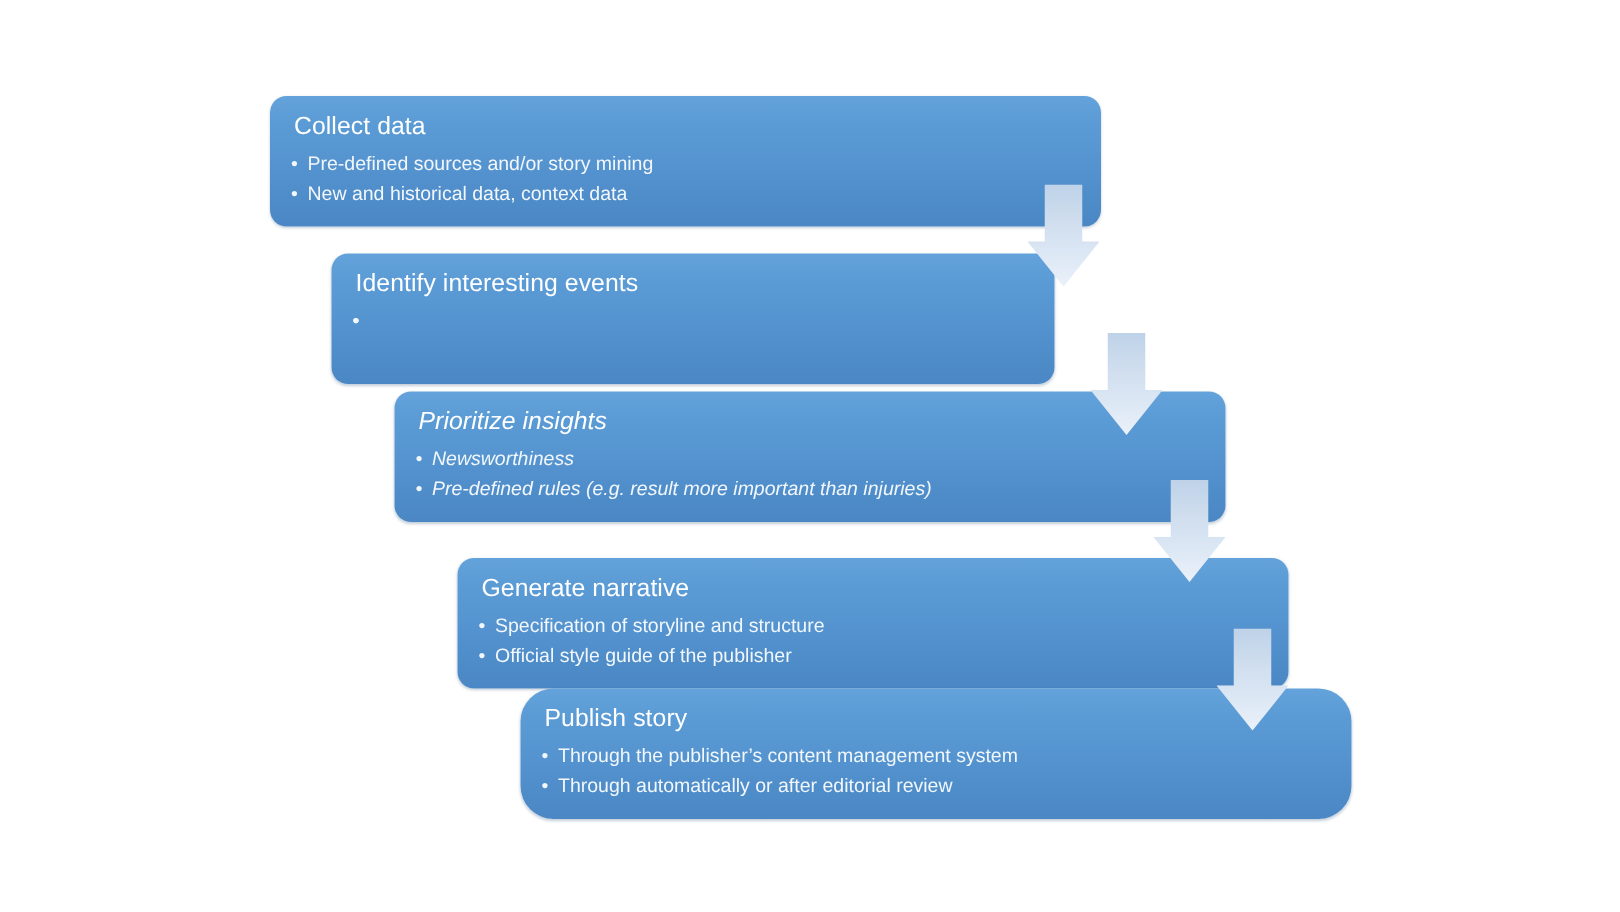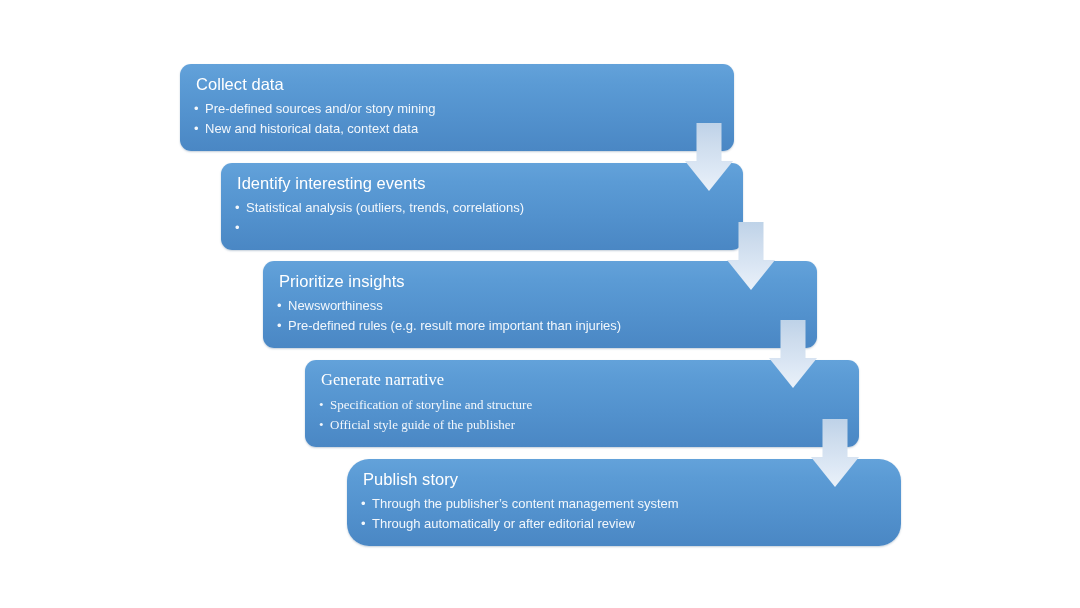--- a/index.html
+++ b/index.html
@@ -88,48 +88,47 @@
         <span class="bullet-dot">•</span>
         <span>Pre-defined sources and/or story mining</span>
       </li>
       <li>
         <span class="bullet-dot">•</span>
         <span>New and historical data, context data</span>
       </li>
     </ul>
   </div>
 
-  <div class="step" id="step-1" style="left: 221px; top: 163px; width: 522px; height: 87px;">
+  <div class="step" id="step-1" style="left: 221px; top: 169px; width: 482px; height: 87px;">
     <div class="step-title">Identify interesting events</div>
     <ul class="step-bullets">
       <li>
         <span class="bullet-dot">•</span>
-        <span>Statistical analysis (outliers, trends, correlations)</span>
-      </li>
-      <li>
-        <span class="bullet-dot">•</span>
-      </li>
-    </ul>
-  </div>
-
-  <div class="step" id="step-2" style="left: 263px; top: 261px; width: 554px; height: 87px;">
+      </li>
+      <li>
+        <span class="bullet-dot">•</span>
+      </li>
+    </ul>
+  </div>
+
+  <div class="step" id="step-2" style="left: 263px; top: 261px; width: 554px; height: 87px; font-style: italic;">
     <div class="step-title">Prioritize insights</div>
     <ul class="step-bullets">
       <li>
         <span class="bullet-dot">•</span>
         <span>Newsworthiness</span>
       </li>
       <li>
         <span class="bullet-dot">•</span>
         <span>Pre-defined rules (e.g. result more important than injuries)</span>
       </li>
     </ul>
   </div>
 
-  <div class="step" id="step-3" style="left: 305px; top: 360px; width: 554px; height: 87px; font-family: Liberation Serif, serif;">
+  <div class="step" id="step-3" style="left: 305px; top: 372px; width: 554px; height: 87px;">
     <div class="step-title">Generate narrative</div>
     <ul class="step-bullets">
       <li>
         <span class="bullet-dot">•</span>
         <span>Specification of storyline and structure</span>
       </li>
       <li>
         <span class="bullet-dot">•</span>
         <span>Official style guide of the publisher</span>
       </li>

